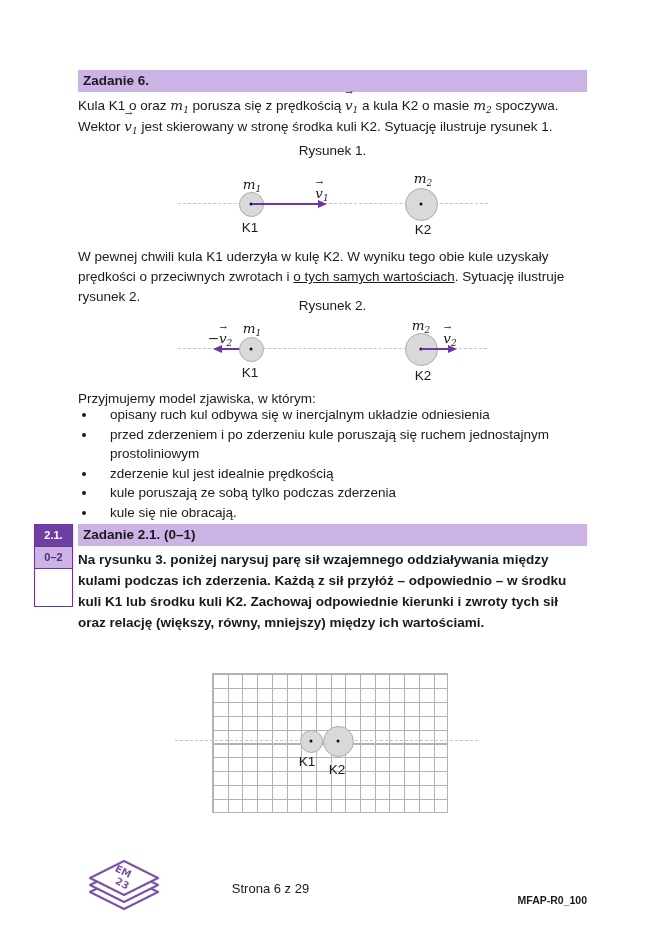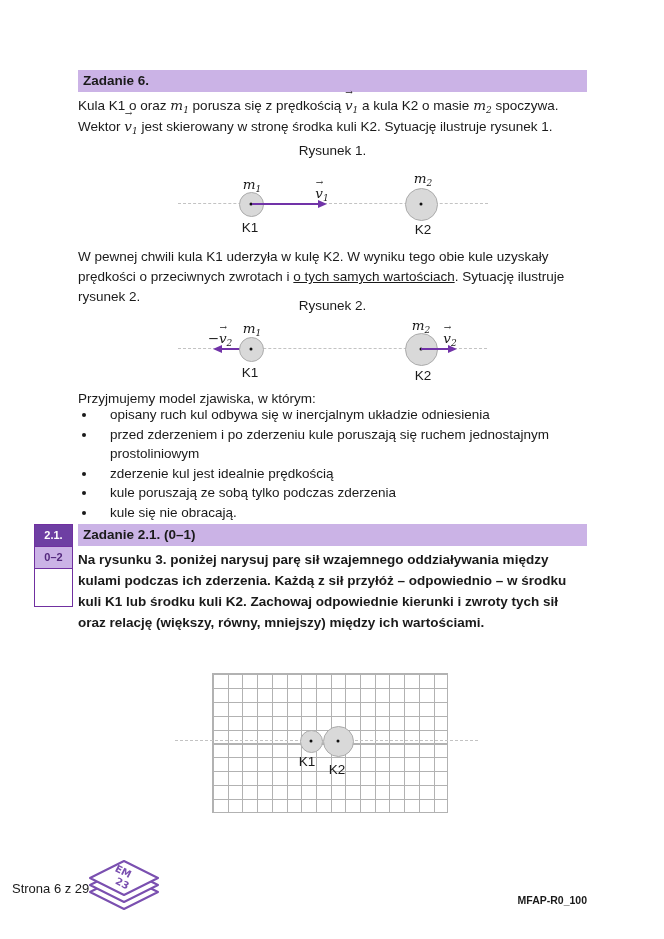--- a/index.html
+++ b/index.html
@@ -37,21 +37,21 @@
   .badge { position:absolute; left:34px; top:524px; width:39px; border:1.5px solid #7030a0; box-sizing:border-box; background:#bef264; }
   .badge-id { height:21px; background:#6e3fa3; color:#ffffff; font-weight:bold; font-size:11px; text-align:center; line-height:21px; }
   .badge-pts { height:21px; background:#cbb3e6; color:#53287d; font-weight:bold; font-size:11px; text-align:center; line-height:21px; border-top:1.5px solid #7030a0; box-sizing:content-box; }
   .badge-blank { height:37px; background:#ffffff; border-top:1.5px solid #7030a0; }
   .grid3 { position:absolute; left:134px; top:8px; width:236px; height:140px;
     border:1px solid #b2b2b2; box-sizing:border-box;
     background-image:
       repeating-linear-gradient(to right, #b2b2b2 0px, #b2b2b2 1px, transparent 1px, transparent 14.7px),
       repeating-linear-gradient(to bottom, #b2b2b2 0px, #b2b2b2 1px, transparent 1px, transparent 13.9px);
   }
-  .footer-page { position:absolute; left:12px; top:881px; width:533px; font-size:13px; }
+  .footer-page { position:absolute; left:4px; top:881px; width:533px; text-align:center; font-size:13px; }
   .footer-code { position:absolute; left:78px; top:894px; width:509px; text-align:right; font-size:10.5px; font-weight:bold; }
   .logo { position:absolute; left:86px; top:860px; }
 </style>
 </head>
 <body>
 
 <div class="page">
 
   <div class="band" style="top:70px;">
     <span>Zadanie 6.</span>

